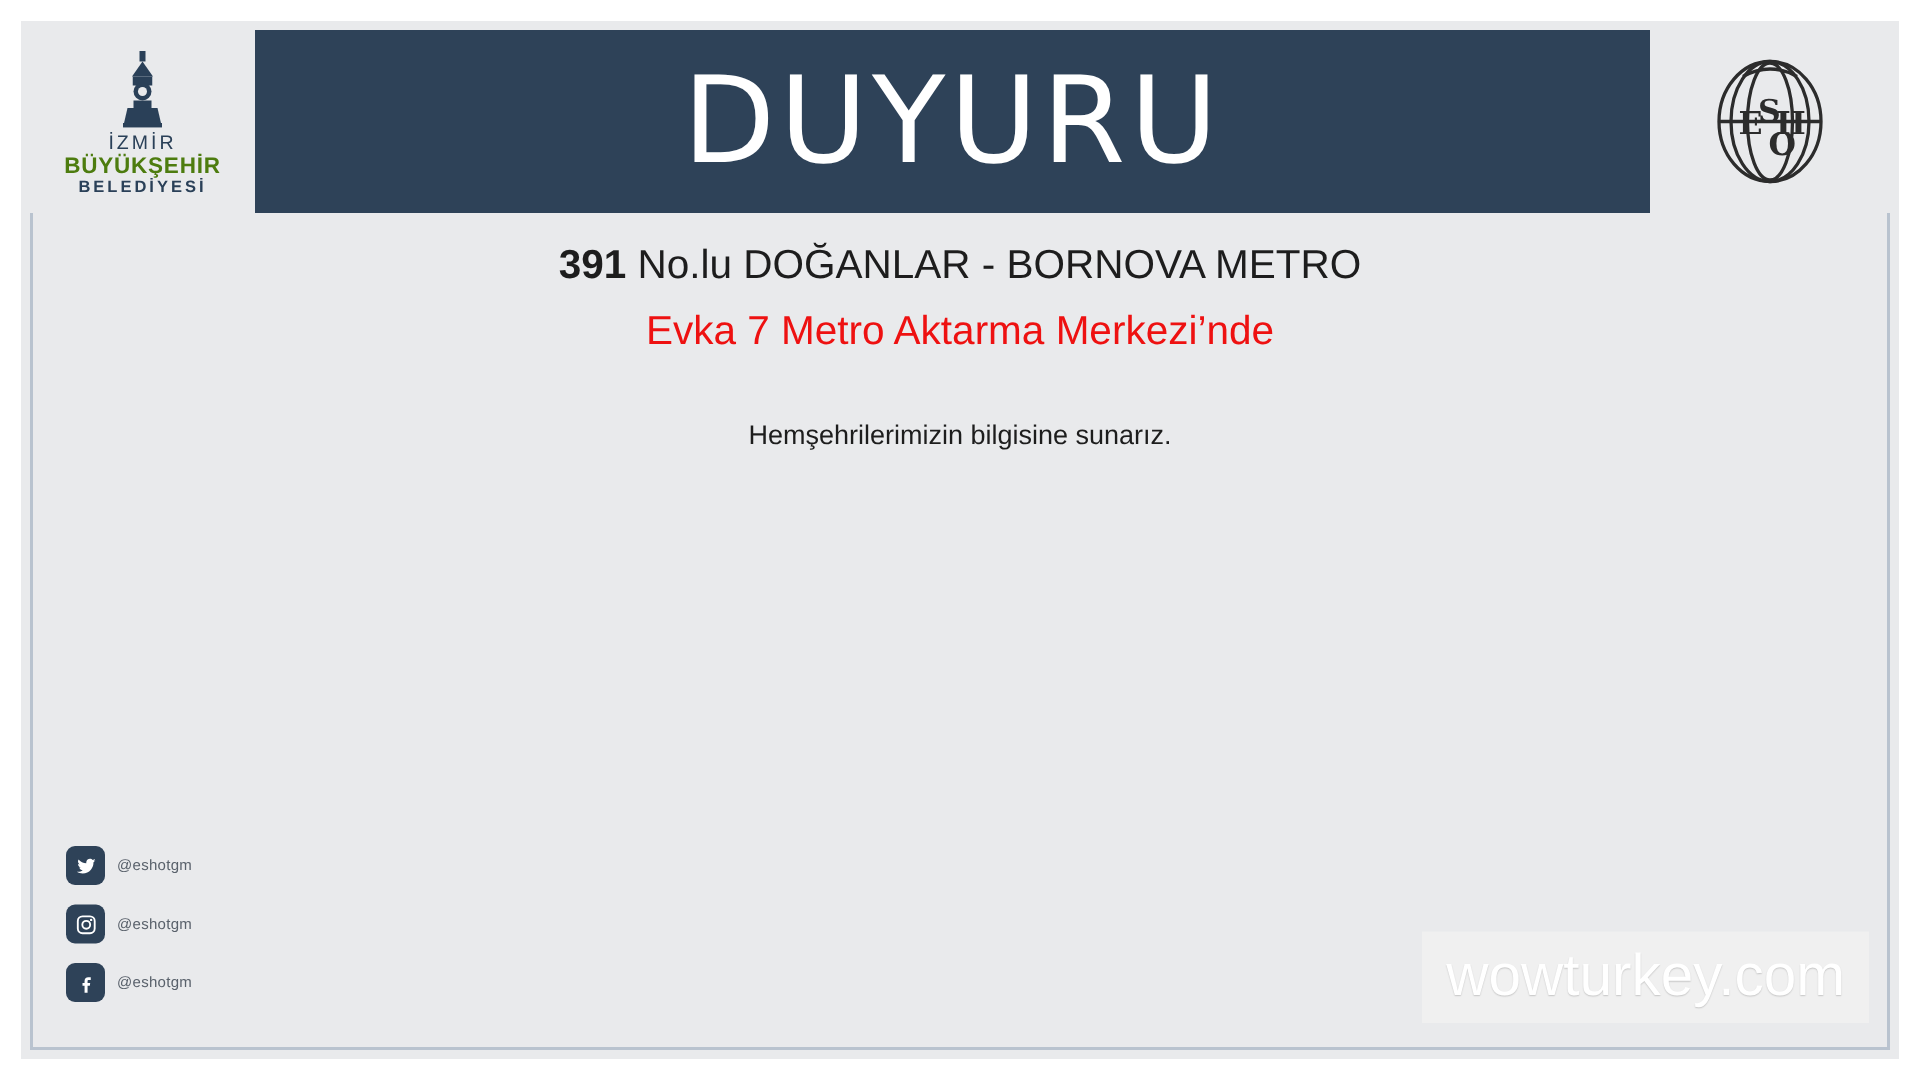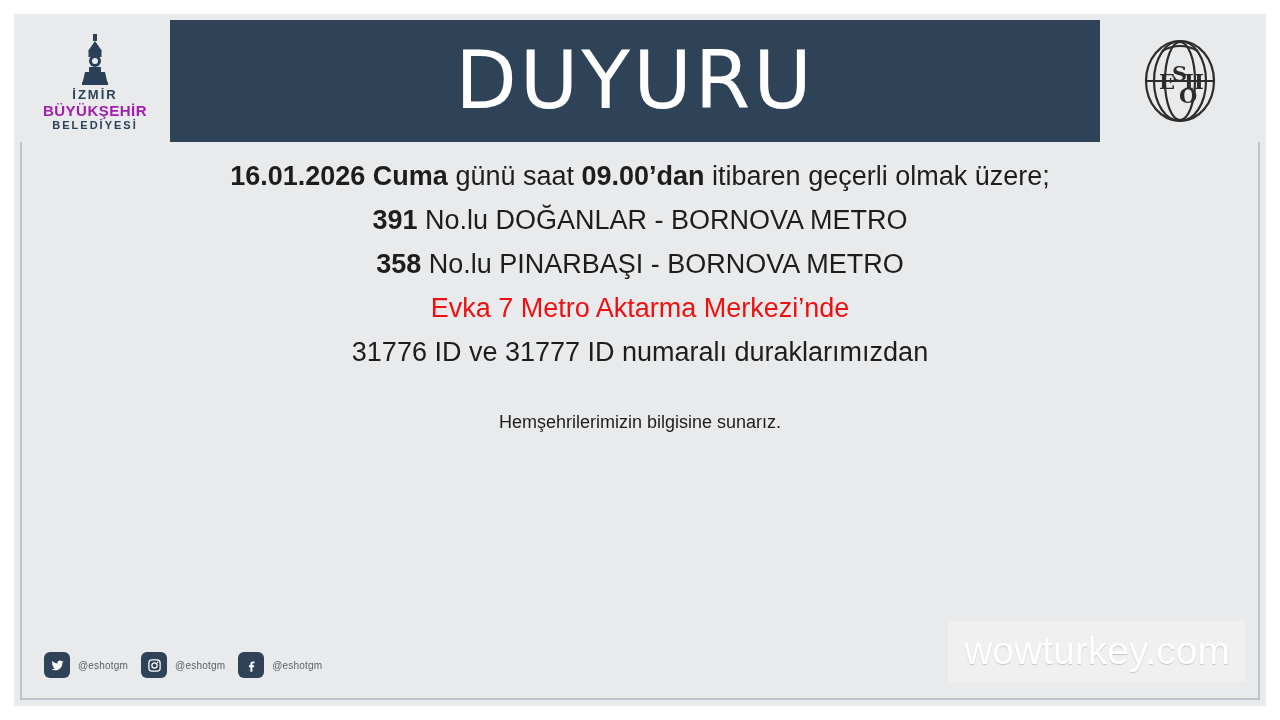--- a/index.html
+++ b/index.html
@@ -57,27 +57,27 @@
   .tower {
     width: 46px;
     height: 52px;
     position: relative;
   }
   .tower svg { display: block; }
   .logo-left .l1 {
     font-size: 13px;
     letter-spacing: 2px;
     color: #2a4058;
-    font-weight: 700;
+    font-weight: 400;
     margin-top: 2px;
   }
   .logo-left .l2 {
     font-size: 15px;
     letter-spacing: 0.5px;
-    color: #a21caf;
+    color: #4d7c0f;
     font-weight: 700;
   }
   .logo-left .l3 {
     font-size: 11px;
     letter-spacing: 2px;
     color: #2a4058;
     font-weight: 700;
   }
 
   .title-band {
@@ -128,23 +128,23 @@
   .spacer { height: 34px; }
   .closing {
     font-size: 18px;
     color: #1d1d1d;
   }
 
   
   .socials {
     position: absolute;
     left: 30px;
-    bottom: 28px;
-    display: flex;
-    flex-direction: row;
+    bottom: 38px;
+    display: flex;
+    flex-direction: column;
     gap: 13px;
   }
   .social-row {
     display: flex;
     align-items: center;
     gap: 8px;
   }
   .sicon {
     width: 26px;
     height: 26px;
@@ -221,33 +221,24 @@
             <text x="52" y="56">H</text>
             <text x="47" y="70">O</text>
           </g>
         </svg>
       </span>
     </div>
   </div>
 
   <div class="content">
     <div class="line">
-      <b>16.01.2026 Cuma</b><span> günü saat </span><b>09.00’dan</b><span> itibaren geçerli olmak üzere;</span>
-    </div>
-    <div class="line">
       <b>391</b><span> No.lu DOĞANLAR - BORNOVA METRO</span>
-    </div>
-    <div class="line">
-      <b>358</b><span> No.lu PINARBAŞI - BORNOVA METRO</span>
     </div>
     <div class="line">
       <span class="red">Evka 7 Metro Aktarma Merkezi’nde</span>
-    </div>
-    <div class="line">
-      <span>31776 ID ve 31777 ID numaralı  duraklarımızdan</span>
     </div>
     <div class="spacer"></div>
     <div class="closing">Hemşehrilerimizin bilgisine sunarız.</div>
   </div>
 
   <div class="socials">
     <div class="social-row">
       <span class="sicon">
         <svg viewBox="0 0 24 24" width="15" height="15" aria-hidden="true">
           <path fill="#ffffff" d="M22 5.9c-.7.3-1.5.5-2.3.6.8-.5 1.4-1.3 1.7-2.2-.8.5-1.6.8-2.5 1-.7-.8-1.8-1.3-2.9-1.3-2.2 0-4 1.8-4 4 0 .3 0 .6.1.9-3.3-.2-6.3-1.8-8.3-4.2-.4.6-.6 1.3-.6 2 0 1.4.7 2.6 1.8 3.3-.7 0-1.3-.2-1.8-.5 0 1.9 1.4 3.5 3.2 3.9-.3.1-.7.1-1.1.1-.3 0-.5 0-.8-.1.5 1.6 2 2.8 3.7 2.8-1.4 1.1-3.1 1.7-5 1.7H2c1.8 1.1 3.9 1.8 6.2 1.8 7.4 0 11.5-6.2 11.5-11.5v-.5c.8-.6 1.5-1.3 2.3-2.1z"></path>

